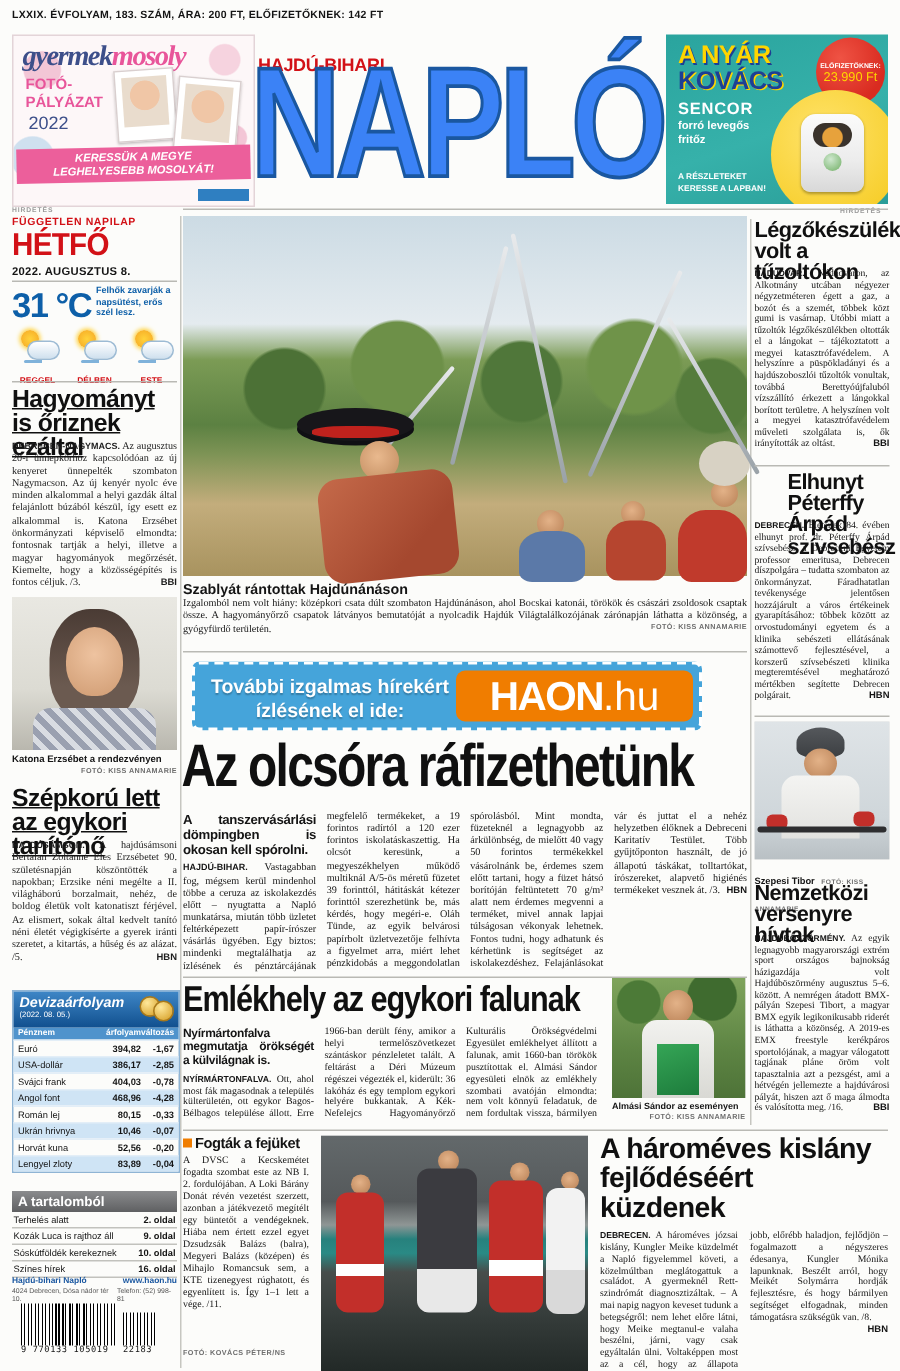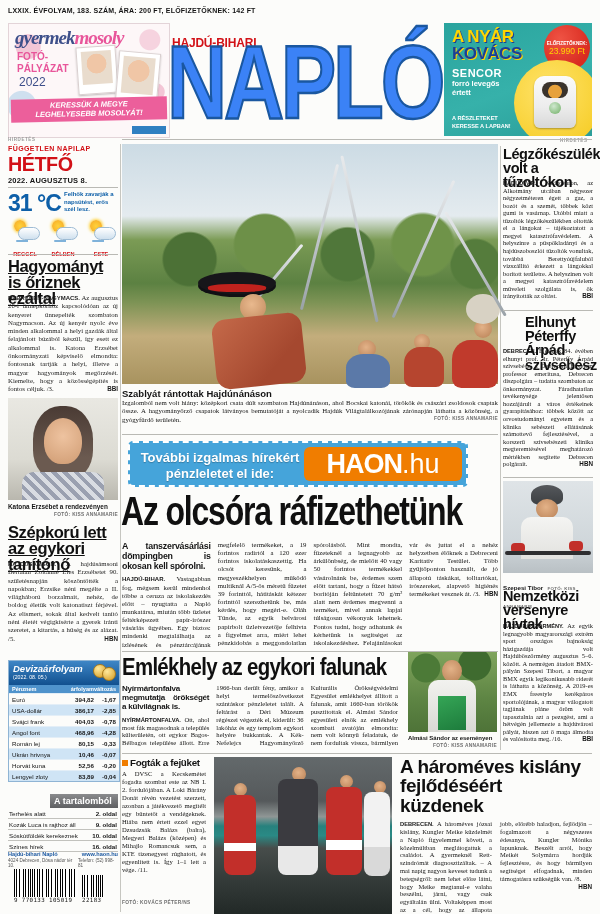--- a/index.html
+++ b/index.html
@@ -104,21 +104,21 @@
      padding:1px 3px;}
   .crow{display:flex;font-size:6.2px;padding:1.5px 3px;align-items:center;border-top:1px solid #e3eef7;}
   .crow.alt{background:#cfe4f5;}
   .cname{flex:1;text-align:left;}
   .crate{width:28px;text-align:right;font-weight:bold;}
   .cchg{width:22px;text-align:right;font-weight:bold;}
 
   
   .toc{left:8px;top:794px;width:110px;}
   .toc-head{background:linear-gradient(180deg,#8a8b8d,#5f6062);color:#fff;font-weight:bold;
-     font-size:9px;padding:2px 4px;margin-left:42px;}
+     font-size:9px;padding:2px 4px;}
   .toc-row{display:flex;justify-content:space-between;font-size:6.2px;padding:2px 1px 1px 1px;
      border-bottom:1px solid #c2c2bd;}
   .toc-page{font-weight:bold;}
 
   .pub{left:8px;top:851px;width:110px;}
   .pub-l1{display:flex;justify-content:space-between;font-size:5.6px;font-weight:bold;color:#1a57a0;}
   .pub-l2{font-size:4.6px;color:#555;margin-top:1px;display:flex;justify-content:space-between;}
   .bc-wrap{left:14px;top:869px;width:98px;display:flex;gap:4px;align-items:flex-start;}
   .bars{background:repeating-linear-gradient(90deg,#000 0,#000 1px,#fff 1px,#fff 2px,
      #000 2px,#000 2.7px,#fff 2.7px,#fff 4.6px);}
@@ -220,21 +220,21 @@
   <div class="abs ad-right">
     <div class="ny1">A NYÁR</div>
     <div class="ny2">KOVÁCS</div>
     <div class="badge">
       <span class="b1">ELŐFIZETŐKNEK:</span>
       <span class="b2">23.990 Ft</span>
     </div>
     <div class="sencor">SENCOR</div>
     <div class="prod">
       <div>forró levegős</div>
-      <div>értett</div>
+      <div>fritőz</div>
     </div>
     <div class="fry-circ"></div>
     <div class="fryer">
       <div class="fry-win"></div>
       <div class="fry-knob"></div>
     </div>
     <div class="ad-r-foot">
       <div>A RÉSZLETEKET</div>
       <div>KERESSE A LAPBAN!</div>
     </div>
@@ -422,21 +422,21 @@
   <div class="abs mp-caption-t">Szablyát rántottak Hajdúnánáson</div>
   <div class="abs serif jtext mp-caption">
     <span>Izgalomból nem volt hiány: középkori csata dúlt szombaton Hajdúnánáson, ahol Bocskai katonái, törökök és császári zsoldosok csaptak össze. A hagyományőrző csapatok látványos bemutatóját a nyolcadik Hajdúk Világtalálkozójának zárónapján láthatta a közönség, a gyógyfürdő területén.</span>
     <span class="sig credit" style="font-size:4.8px;">FOTÓ: KISS ANNAMARIE</span>
   </div>
   <div class="abs hrule" style="left:122px;top:434px;width:376px;"></div>
 
   <div class="abs haon">
     <div class="haon-text">
       <div>További izgalmas hírekért</div>
-      <div>pénzleletet el ide:</div>
+      <div>ízlésének el ide:</div>
     </div>
     <div class="haon-box">
       <span class="haon-brand">HAON</span>
         <span class="haon-tld">.hu</span>
     </div>
   </div>
 
   <div class="abs hl main-hl"><span class="cond" style="transform:scaleX(0.8);letter-spacing:-1.5px;">Az olcsóra ráfizethetünk</span></div>
   <div class="abs serif jtext lead-art">
     <div class="subhead">A tanszervásárlási dömpingben is okosan kell spórolni.</div>

